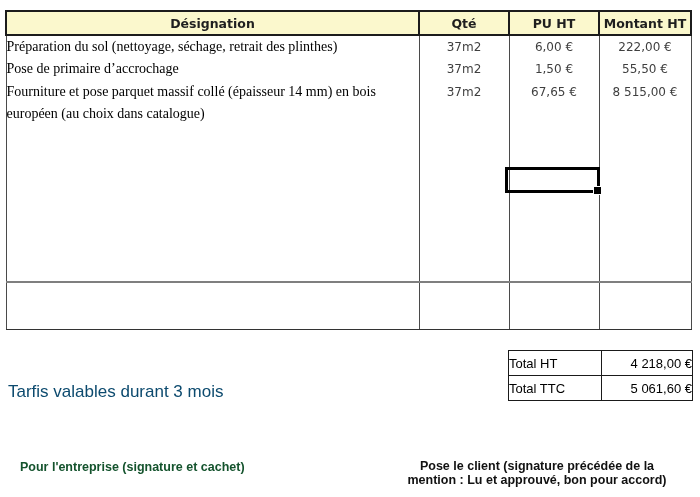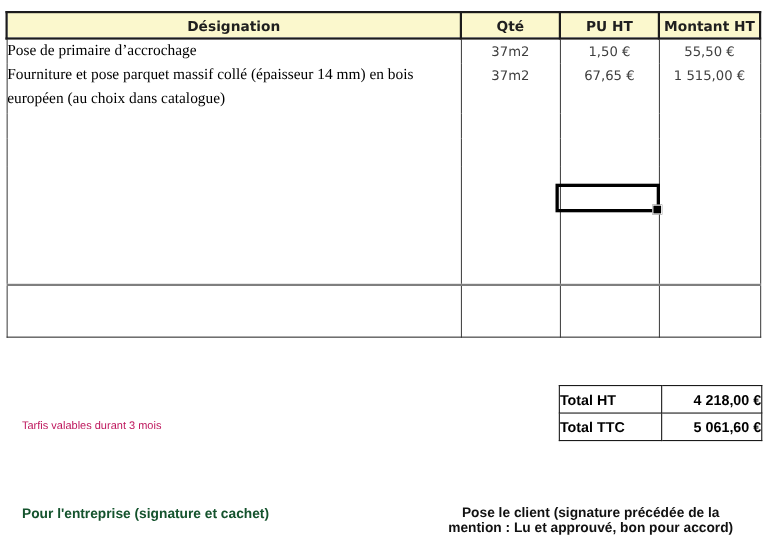--- a/index.html
+++ b/index.html
@@ -43,30 +43,30 @@
   }
 
   
   table.totals{
     position:absolute;left:508px;top:350px;width:182px;
     border-collapse:collapse;table-layout:fixed;
     font-family:"Liberation Sans",sans-serif;
   }
   table.totals td{
     border:1px solid #1a1a1a;height:24px;
-    font-weight:bold;font-size:13px;color:#000000;padding:0;margin-top:20px;
+    font-weight:normal;font-size:13px;color:#000000;padding:0;margin-top:20px;
   }
   td.t-label{width:92px;padding-left:3px;text-align:left;}
   td.t-value{width:90px;text-align:right;padding-right:8px;}
 
   
   .note{
-    position:absolute;left:20px;top:382px;
+    position:absolute;left:8px;top:382px;
     font-family:"Liberation Sans",sans-serif;
-    font-size:10px;color:#be185d;
+    font-size:17px;color:#0c4a6e;
   }
   .sig-company{
     position:absolute;left:20px;top:460px;
     font-family:"Liberation Sans",sans-serif;
     font-weight:bold;font-size:12.5px;color:#14532d;
   }
   .sig-client{
     position:absolute;left:383px;top:459px;width:308px;text-align:center;
     font-family:"Liberation Sans",sans-serif;
     font-weight:bold;font-size:12.5px;line-height:14px;color:#111111;
@@ -87,31 +87,37 @@
     <thead>
       <tr style="height:23px">
         <th class="h-desig">Désignation</th>
         <th>Qté</th>
         <th>PU HT</th>
         <th>Montant HT</th>
       </tr>
     </thead>
     <tbody>
       <tr style="height:23px">
+        <td class="c c-desc">Préparation du sol (nettoyage, séchage, retrait des plinthes)</td>
+        <td class="c c-num">37m2</td>
+        <td class="c c-num">6,00 €</td>
+        <td class="c c-num">222,00 €</td>
+      </tr>
+      <tr style="height:23px">
         <td class="c c-desc">Pose de primaire d’accrochage</td>
         <td class="c c-num">37m2</td>
         <td class="c c-num">1,50 €</td>
         <td class="c c-num">55,50 €</td>
       </tr>
       <tr style="height:45px">
         <td class="c c-desc">Fourniture et pose parquet massif collé (épaisseur 14  mm) en bois
 européen (au choix dans catalogue)</td>
         <td class="c c-num">37m2</td>
         <td class="c c-num">67,65 €</td>
-        <td class="c c-num">1 515,00 €</td>
+        <td class="c c-num">8 515,00 €</td>
       </tr>
       <tr style="height:23px">
         <td class="c"></td>
         <td class="c"></td>
         <td class="c"></td>
         <td class="c"></td>
       </tr>
       <tr style="height:25px">
         <td class="c"></td>
         <td class="c"></td>

